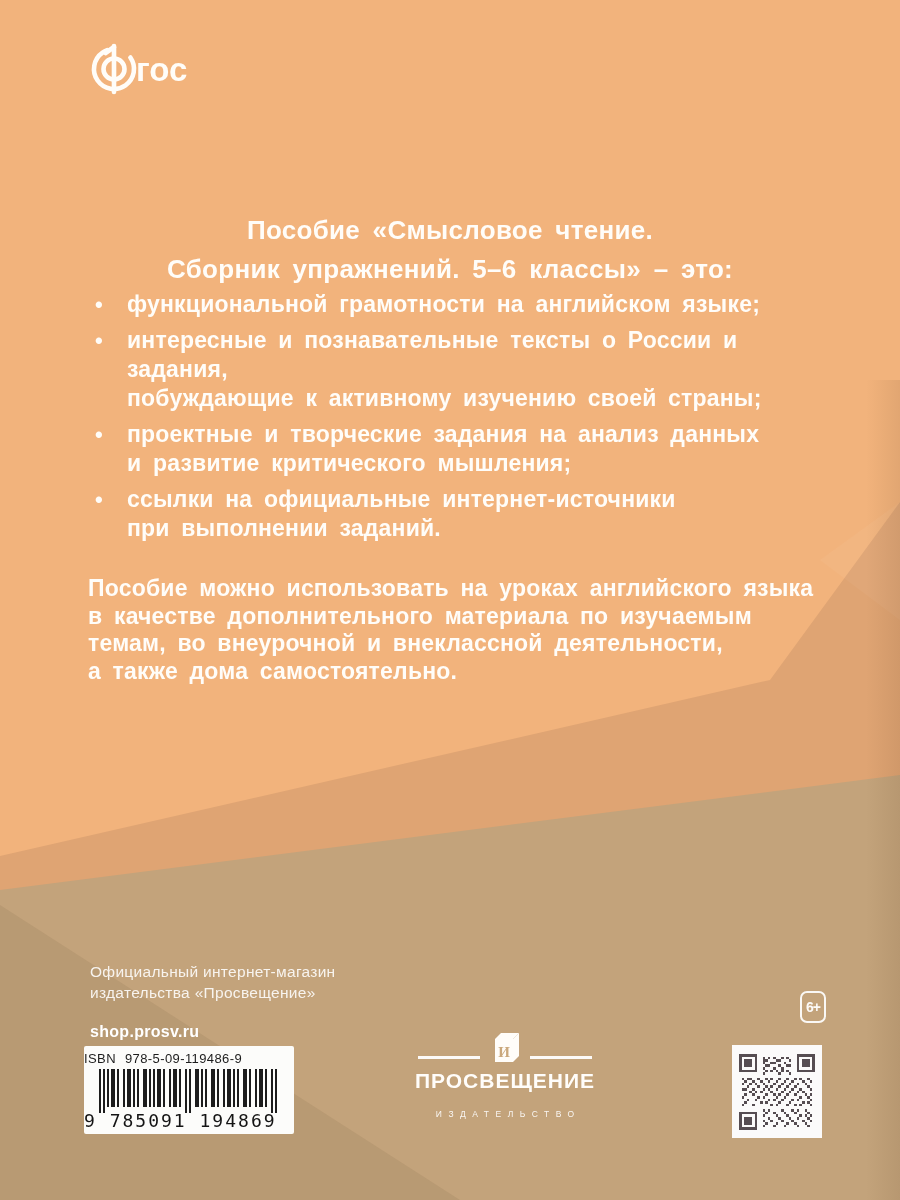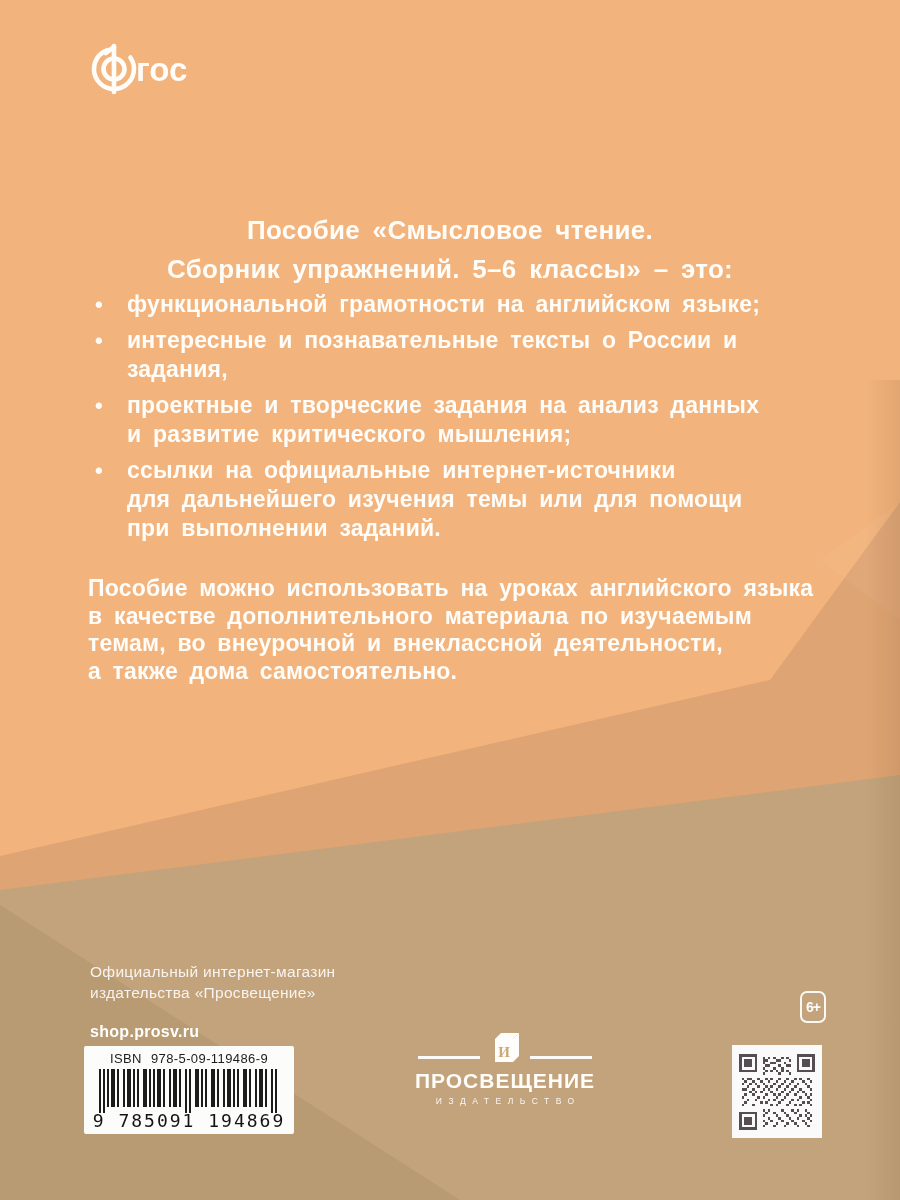--- a/index.html
+++ b/index.html
@@ -38,34 +38,34 @@
   .shop .url{font-weight:bold;color:#ffffff;font-size:16px;margin-top:18px;}
 
   
   .age{position:absolute;left:800px;top:991px;width:22px;height:28px;
     border:2px solid rgba(255,255,255,.92);border-radius:7px;
     color:rgba(255,255,255,.95);font-size:14px;font-weight:bold;
     display:flex;align-items:center;justify-content:center;letter-spacing:-1px;}
 
   
   .isbn{position:absolute;left:84px;top:1046px;width:210px;height:88px;
-    background:#fcfcfa;border-radius:2px;text-align:center;}
+    background:#fcfcfa;border-radius:2px;text-align:left;}
   .isbn .label{font-size:13px;color:#1d1d1d;letter-spacing:.4px;word-spacing:5px;
     padding-top:5px;font-weight:500;}
   .isbn .bars{margin:3px auto 0;display:block;}
   .isbn .digits{font-family:"DejaVu Sans Mono","Liberation Mono",monospace;
     font-size:18px;color:#141414;letter-spacing:2px;margin-top:-3px;}
 
   
   .pub{position:absolute;left:395px;top:1028px;width:220px;text-align:center;color:#fff;}
   .pub .iconrow{display:flex;align-items:flex-end;justify-content:center;gap:8px;height:38px;}
   .pub .rule{width:62px;height:3px;background:rgba(255,255,255,.95);margin-bottom:7px;}
   .pub .name{font-family:Liberation Sans, sans-serif;font-weight:bold;
     font-size:21px;letter-spacing:1px;margin-top:3px;color:#fffdfa;}
-  .pub .sub{font-size:8.5px;letter-spacing:6.5px;margin-top:3px;color:rgba(255,255,255,.9);
+  .pub .sub{font-size:8.5px;letter-spacing:6.5px;margin-top:16px;color:rgba(255,255,255,.9);
     text-indent:6.5px;}
   .pub .weburl{font-size:27px;font-weight:400;letter-spacing:1px;margin-top:10px;
     color:rgba(255,255,255,.96);}
 
   
   .qr{position:absolute;left:732px;top:1045px;width:90px;height:93px;background:#fbfafa;
     display:flex;align-items:center;justify-content:center;}
   .qr svg{display:block;}
 </style>
 </head>
@@ -103,34 +103,34 @@
     <div class="bullet">
       <span class="dot">•</span>
       <div class="lines">
         <div>функциональной грамотности на английском языке;</div>
       </div>
     </div>
     <div class="bullet">
       <span class="dot">•</span>
       <div class="lines">
         <div>интересные и познавательные тексты о России и задания,</div>
+        <div>побуждающие к активному изучению своей страны;</div>
       </div>
     </div>
     <div class="bullet">
       <span class="dot">•</span>
       <div class="lines">
         <div>проектные и творческие задания на анализ данных</div>
         <div>и развитие критического мышления;</div>
       </div>
     </div>
     <div class="bullet">
       <span class="dot">•</span>
       <div class="lines">
         <div>ссылки на официальные интернет-источники</div>
-        <div>для дальнейшего изучения темы или для помощи</div>
         <div>при выполнении заданий.</div>
       </div>
     </div>
   </div>
 
   <div class="para">
     <div>Пособие можно использовать на уроках английского языка</div>
     <div>в качестве дополнительного материала по изучаемым</div>
     <div>темам, во внеурочной и внеклассной деятельности,</div>
     <div>а также дома самостоятельно.</div>

